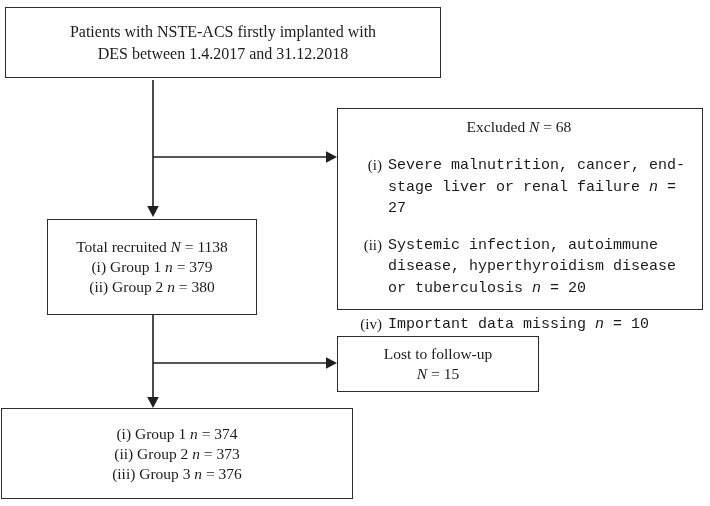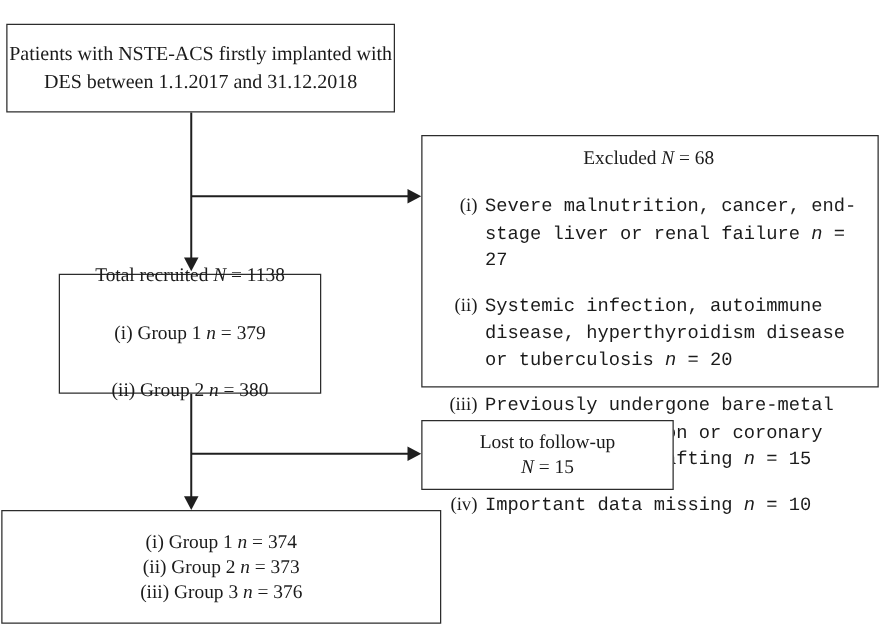--- a/index.html
+++ b/index.html
@@ -18,35 +18,35 @@
     background:#ffffff;
     display:flex;
     flex-direction:column;
     justify-content:center;
     text-align:center;
   }
   .bline{font-size:16px;line-height:22px;white-space:nowrap;}
   .bline-sm{font-size:15.5px;line-height:20px;white-space:nowrap;}
   .ivar{font-style:italic;}
   
-  #box-source{left:5px;top:19px;width:311px;height:71px;}
+  #box-source{left:5px;top:7px;width:436px;height:71px;}
   
   #box-excluded{
     left:337px;top:108px;width:366px;height:202px;
     justify-content:flex-start;
     text-align:left;
     padding:7px 6px 4px 4px;
     gap:15px;
   }
   .ex-title{text-align:center;font-size:15.5px;line-height:21px;margin-bottom:3px;}
   .ex-item{display:flex;font-size:15px;line-height:21.5px;}
   .ex-marker{width:40px;min-width:40px;text-align:right;padding-right:6px;}
   .ex-text{flex:1;font-family:Liberation Mono, monospace;}
   
-  #box-recruited{left:47px;top:219px;width:210px;height:96px;gap:26px;}
+  #box-recruited{left:47px;top:219px;width:210px;height:96px;}
   
   #box-lost{left:337px;top:336px;width:202px;height:56px;}
   
   #box-final{left:1px;top:408px;width:352px;height:91px;}
   
   #connectors{
     position:absolute;left:0;top:0;width:710px;height:506px;
     pointer-events:none;
   }
   #connectors line{stroke:#1f1f1f;stroke-width:1.6;}
@@ -63,40 +63,36 @@
     <line x1="153" y1="157" x2="328" y2="157"></line>
     <polygon points="326,151.2 326,162.8 337,157"></polygon>
     <line x1="153" y1="314" x2="153" y2="398"></line>
     <polygon points="147.2,397 158.8,397 153,408"></polygon>
     <line x1="153" y1="363" x2="328" y2="363"></line>
     <polygon points="326,357.2 326,368.8 337,363"></polygon>
   </svg>
 
   <div class="box" id="box-source">
     <div class="bline">Patients with NSTE-ACS firstly implanted with</div>
-    <div class="bline">DES between 1.1.2017 and 31.12.2018</div>
+    <div class="bline">DES between 1.4.2017 and 31.12.2018</div>
   </div>
 
   <div class="box" id="box-excluded">
     <div class="ex-title"><span>Excluded </span><span class="ivar">N</span><span> = 68</span></div>
 
     <div class="ex-item">
       <span class="ex-marker">(i)</span>
       <span class="ex-text"><span>Severe malnutrition, cancer, end-stage liver or renal failure </span><span class="ivar">n</span><span> = 27</span></span>
     </div>
 
     <div class="ex-item">
       <span class="ex-marker">(ii)</span>
       <span class="ex-text"><span>Systemic infection, autoimmune disease, hyperthyroidism disease or tuberculosis </span><span class="ivar">n</span><span> = 20</span></span>
     </div>
 
-    <div class="ex-item">
-      <span class="ex-marker">(iii)</span>
-      <span class="ex-text"><span>Previously undergone bare-metal stent implantation or coronary artery bypass grafting </span><span class="ivar">n</span><span> = 15</span></span>
-    </div>
 
     <div class="ex-item">
       <span class="ex-marker">(iv)</span>
       <span class="ex-text"><span>Important data missing </span><span class="ivar">n</span><span> = 10</span></span>
     </div>
   </div>
 
   <div class="box" id="box-recruited">
     <div class="bline-sm"><span>Total recruited </span><span class="ivar">N</span><span> = 1138</span></div>
     <div class="bline-sm"><span>(i) Group 1 </span><span class="ivar">n</span><span> = 379</span></div>

